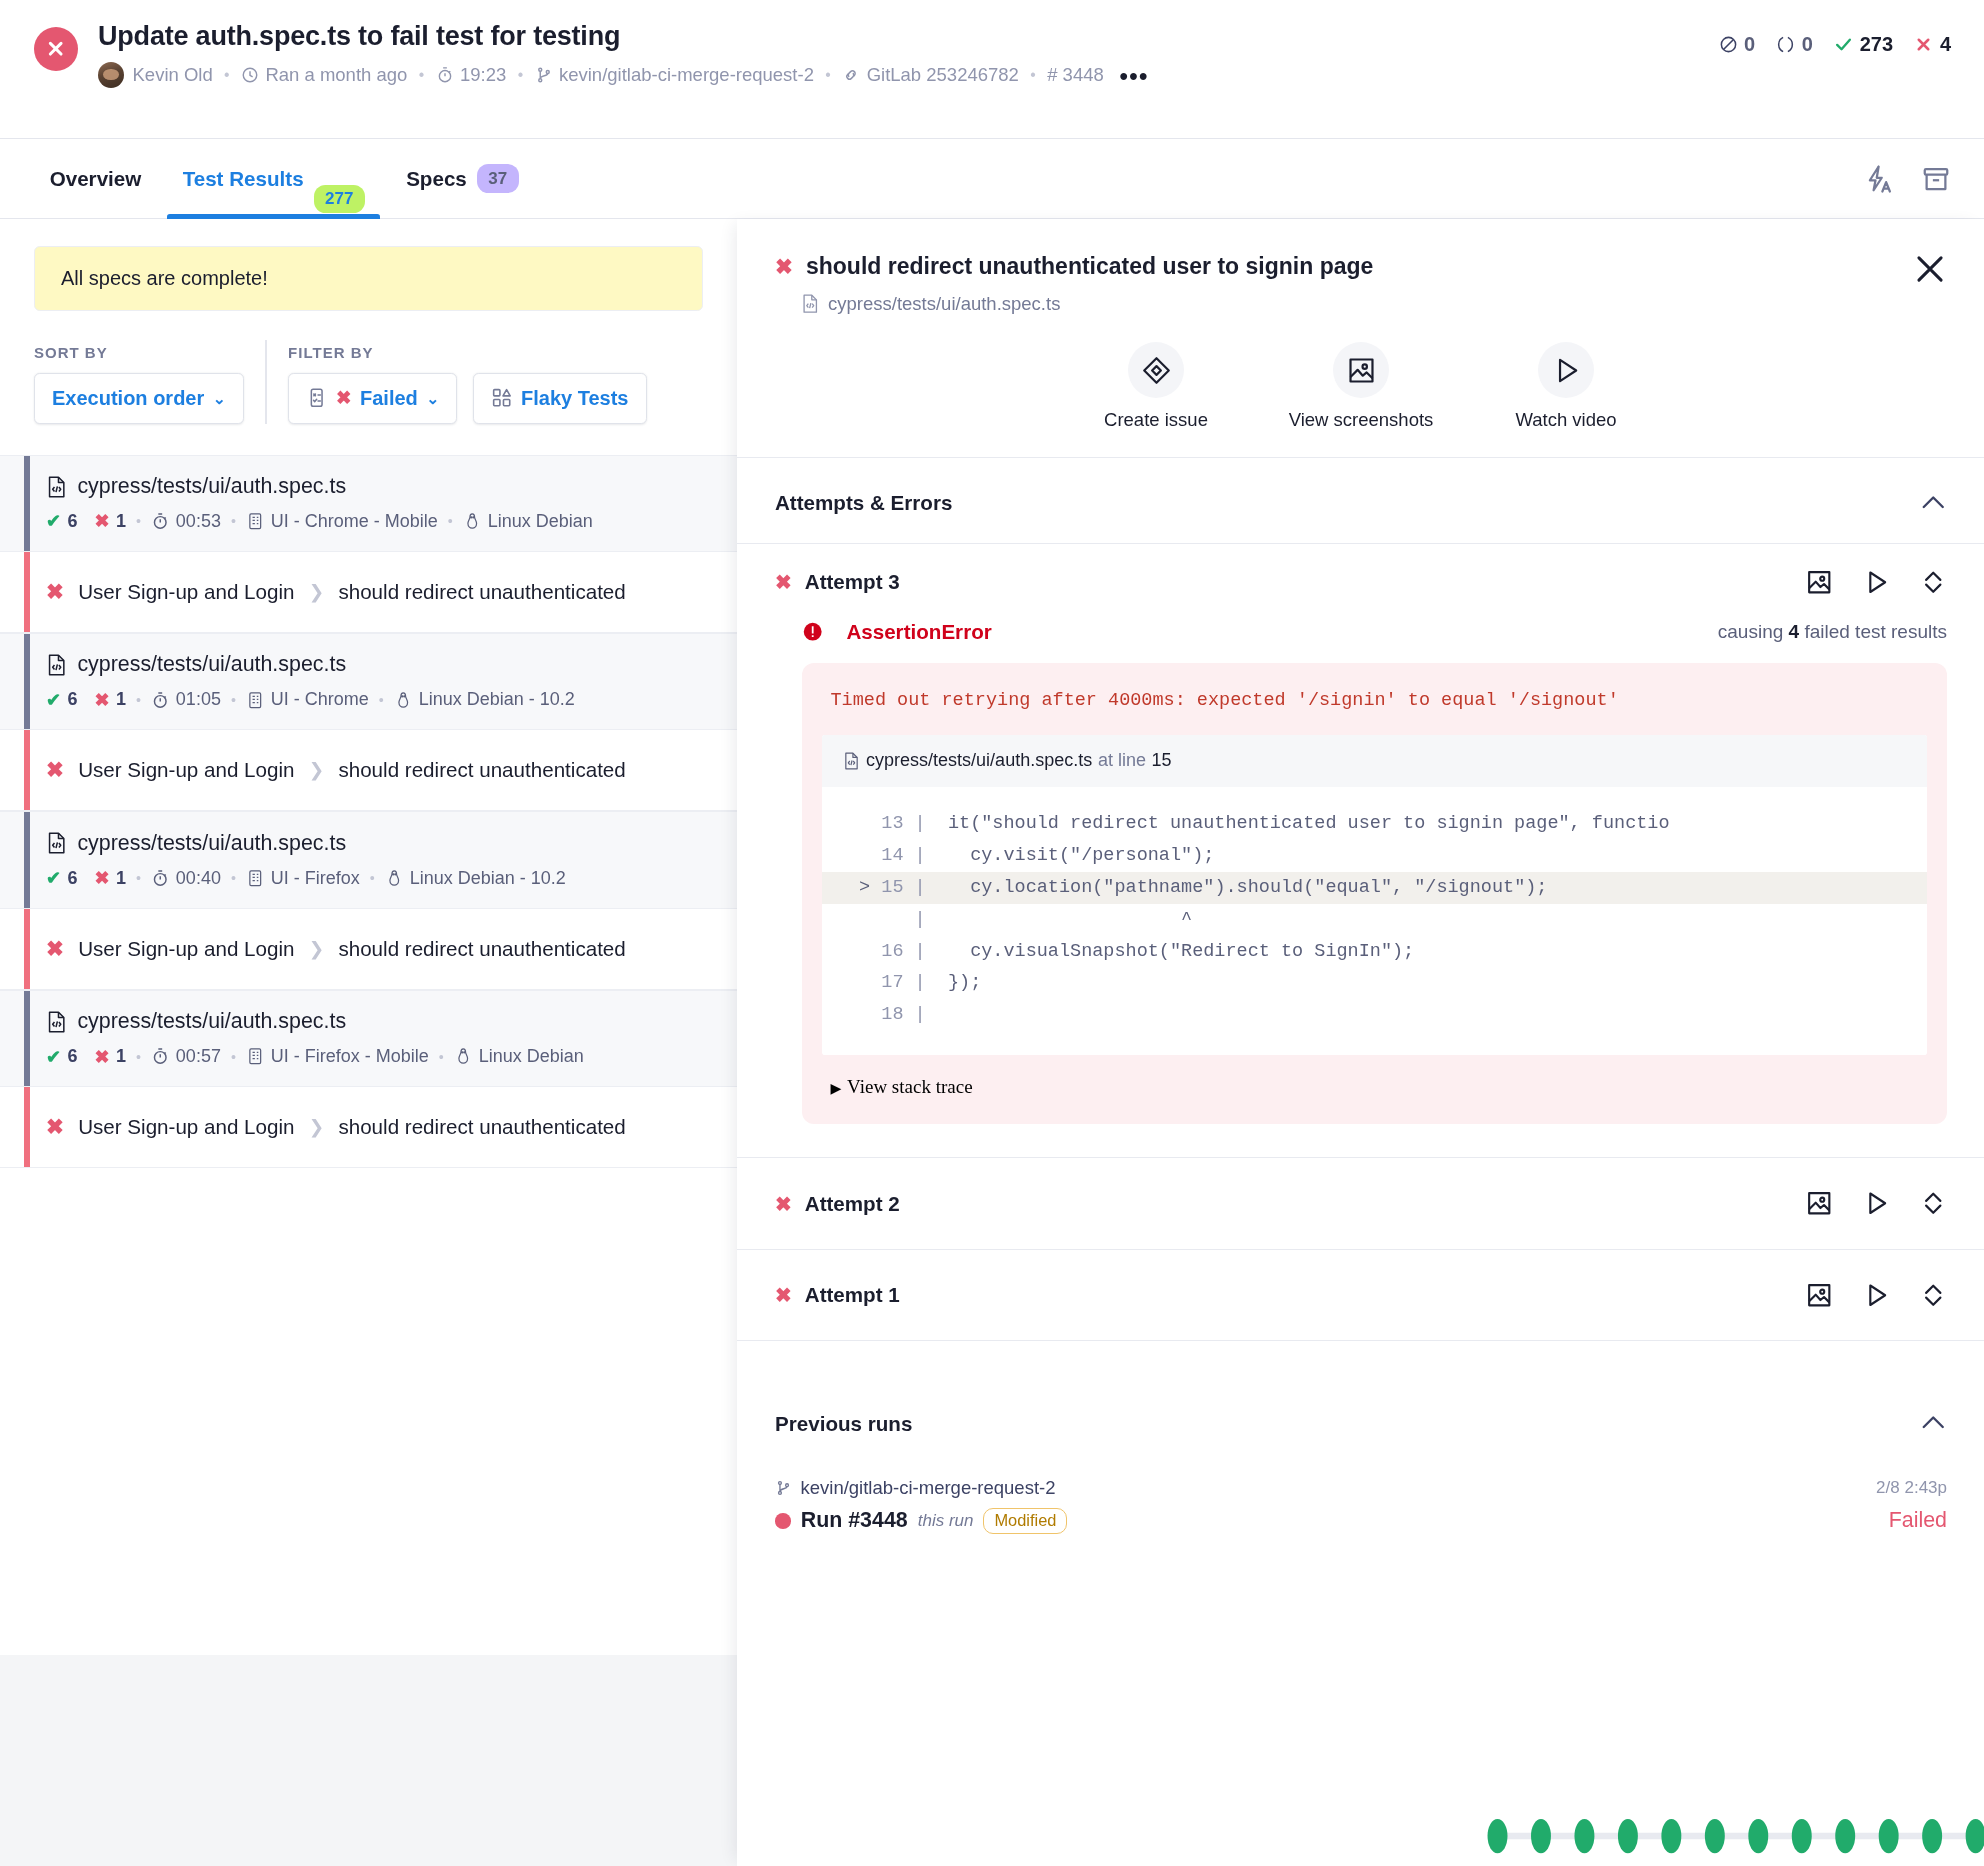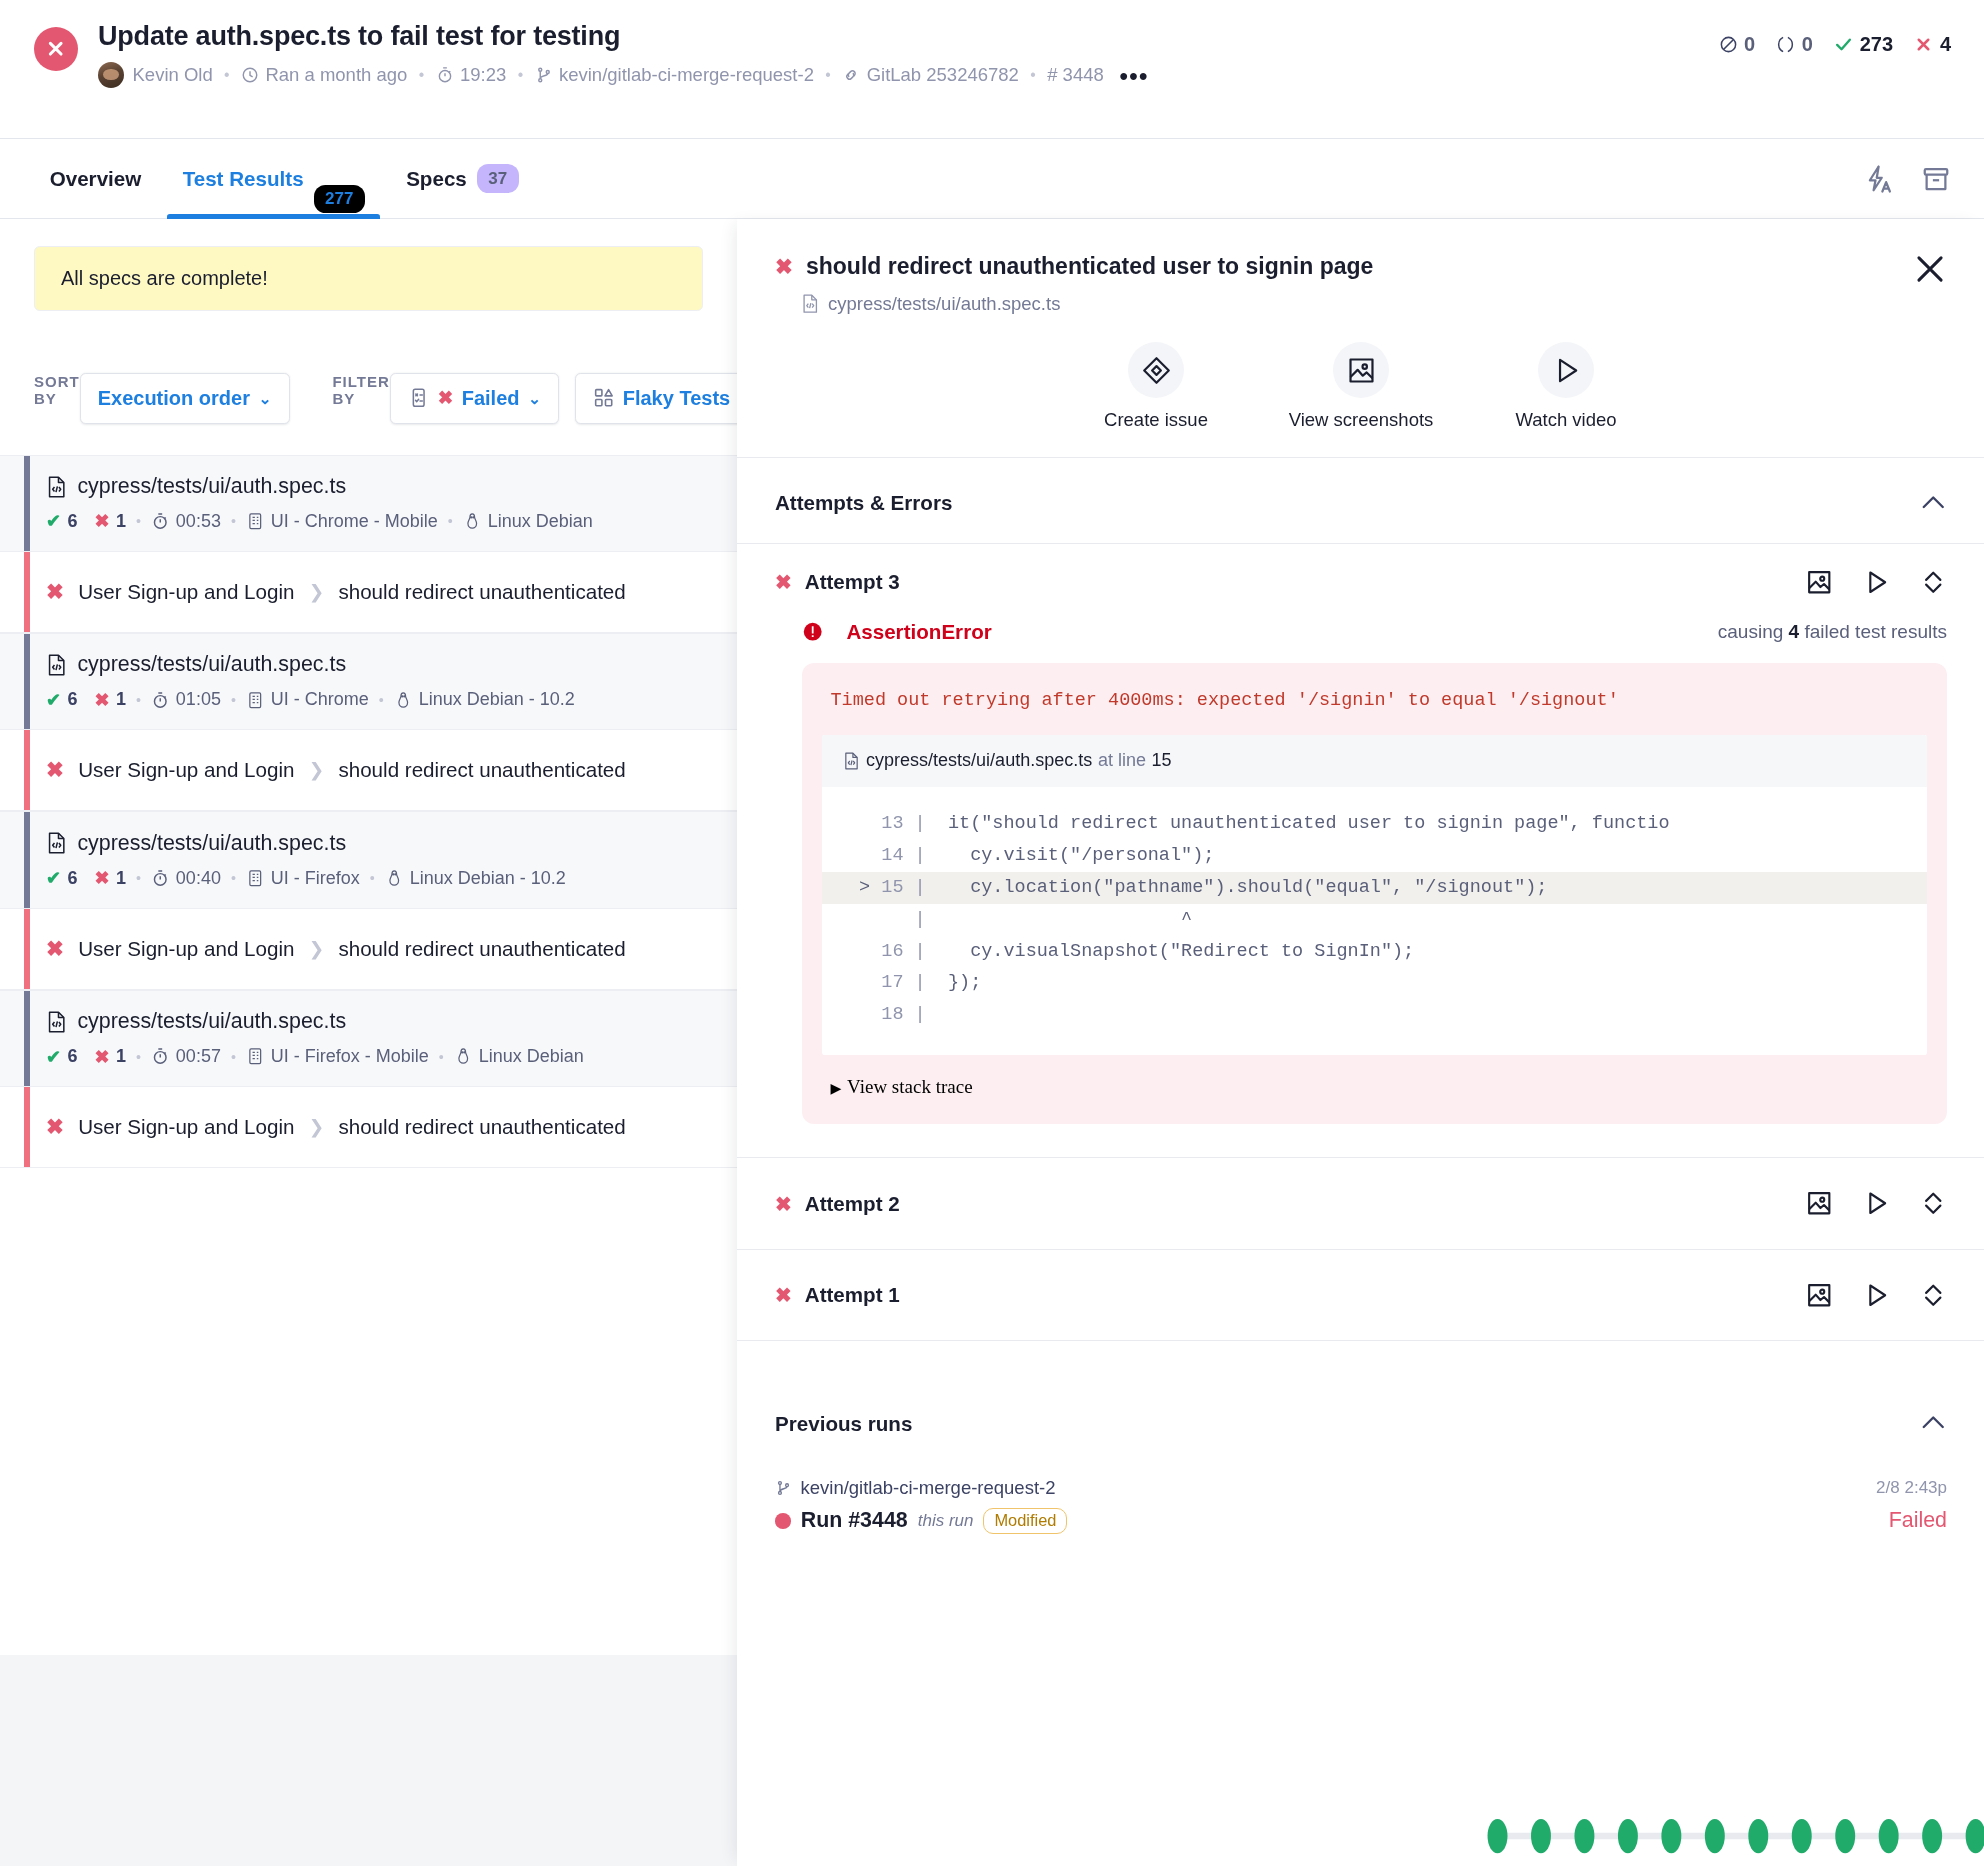--- a/index.html
+++ b/index.html
@@ -75,39 +75,39 @@
   }
   .tab.active { color: #1d7fe0; }
   .tab.active::after {
     content: ""; position: absolute; left: 0; right: 0; bottom: -1.4px;
     height: 5px; background: #1d7fe0; border-radius: 2.8px 2.8px 0 0;
   }
   .tab .pill {
     font-size: 17px; font-weight: 700; color: #5a5f7a;
     background: #c4b5fd; border-radius: 11.4px; padding: 4.3px 11.4px;
   }
-  .tab.active .pill { color: #1d7fe0; background: #000000; margin-top: 41px; }
+  .tab.active .pill { color: #1d7fe0; background: #bef264; margin-top: 41px; }
   .tabbar-actions {
     margin-left: auto; display: flex; align-items: center; gap: 28.5px;
     color: #747a96;
   }
   .tabbar-actions svg { width: 30px; height: 30px; cursor: pointer; }
 
   
   .left-col {
     position: absolute; top: 219px; left: 0; width: 737px; bottom: 0;
     background: #fff; overflow: hidden;
   }
   .complete-banner {
     margin: 27px 34px 0 34px; background: #fef9c3;
     border: 0.7px solid #eceef3; border-radius: 5.7px;
     padding: 20px 26px; font-size: 20px; color: #1b1e2e;
   }
   .filters { margin: 28.5px 0 0 0; padding: 0 34px; display: flex; align-items: flex-end; }
-  .filter-group { display: flex; }
+  .filter-group { display: flex; flex-direction: column; }
   .filter-label {
     font-size: 15px; letter-spacing: 1px; font-weight: 700;
     color: #747a96; text-transform: uppercase; margin-bottom: 11.4px;
   }
   .dropdown {
     background: #fff; border: 0.7px solid #e0e3ea; border-radius: 5.7px;
     box-shadow: 0 0.7px 2.1px rgba(30,35,60,.10);
     height: 51px; display: inline-flex; align-items: center; gap: 8.5px;
     padding: 0 17px; font-size: 20px; font-weight: 700; color: #1d7fe0;
     cursor: pointer; white-space: nowrap;

